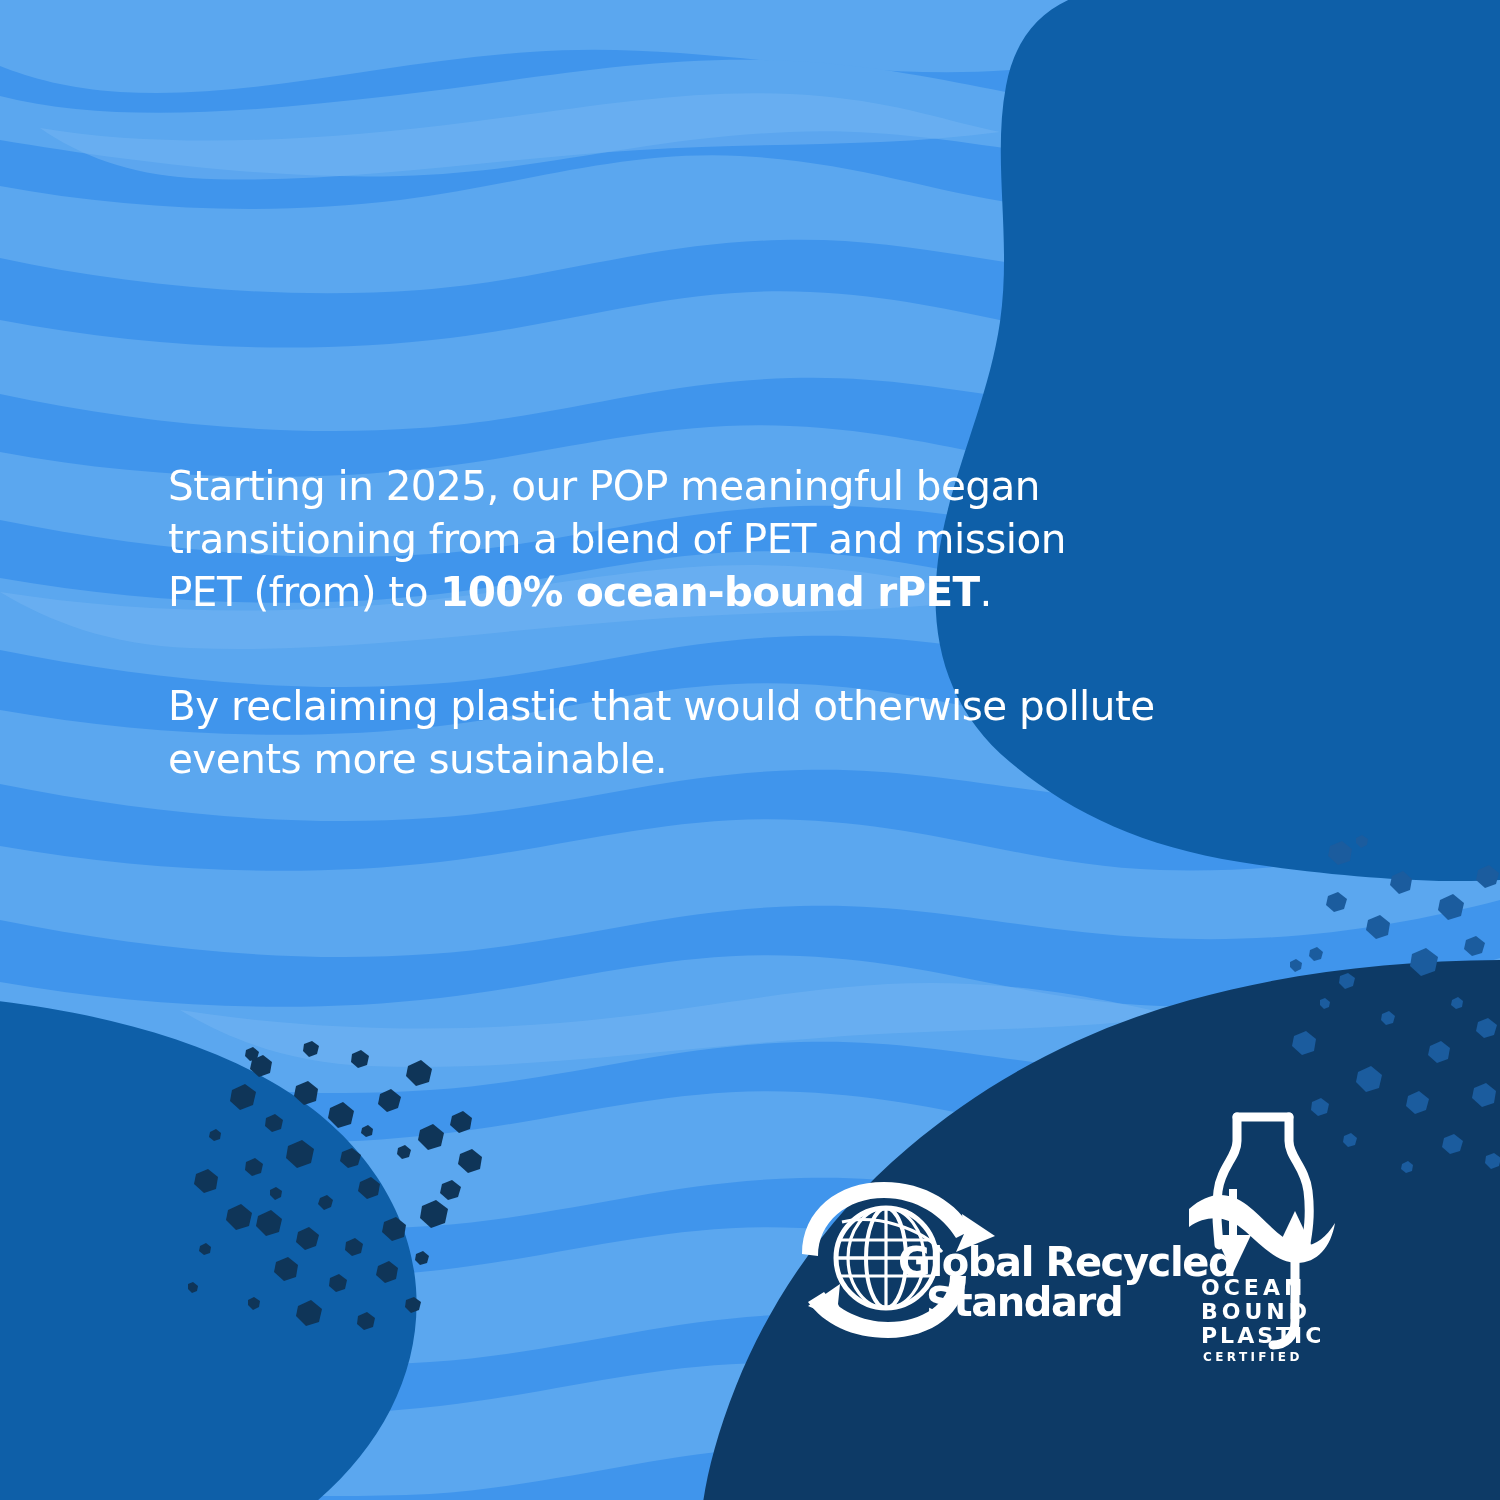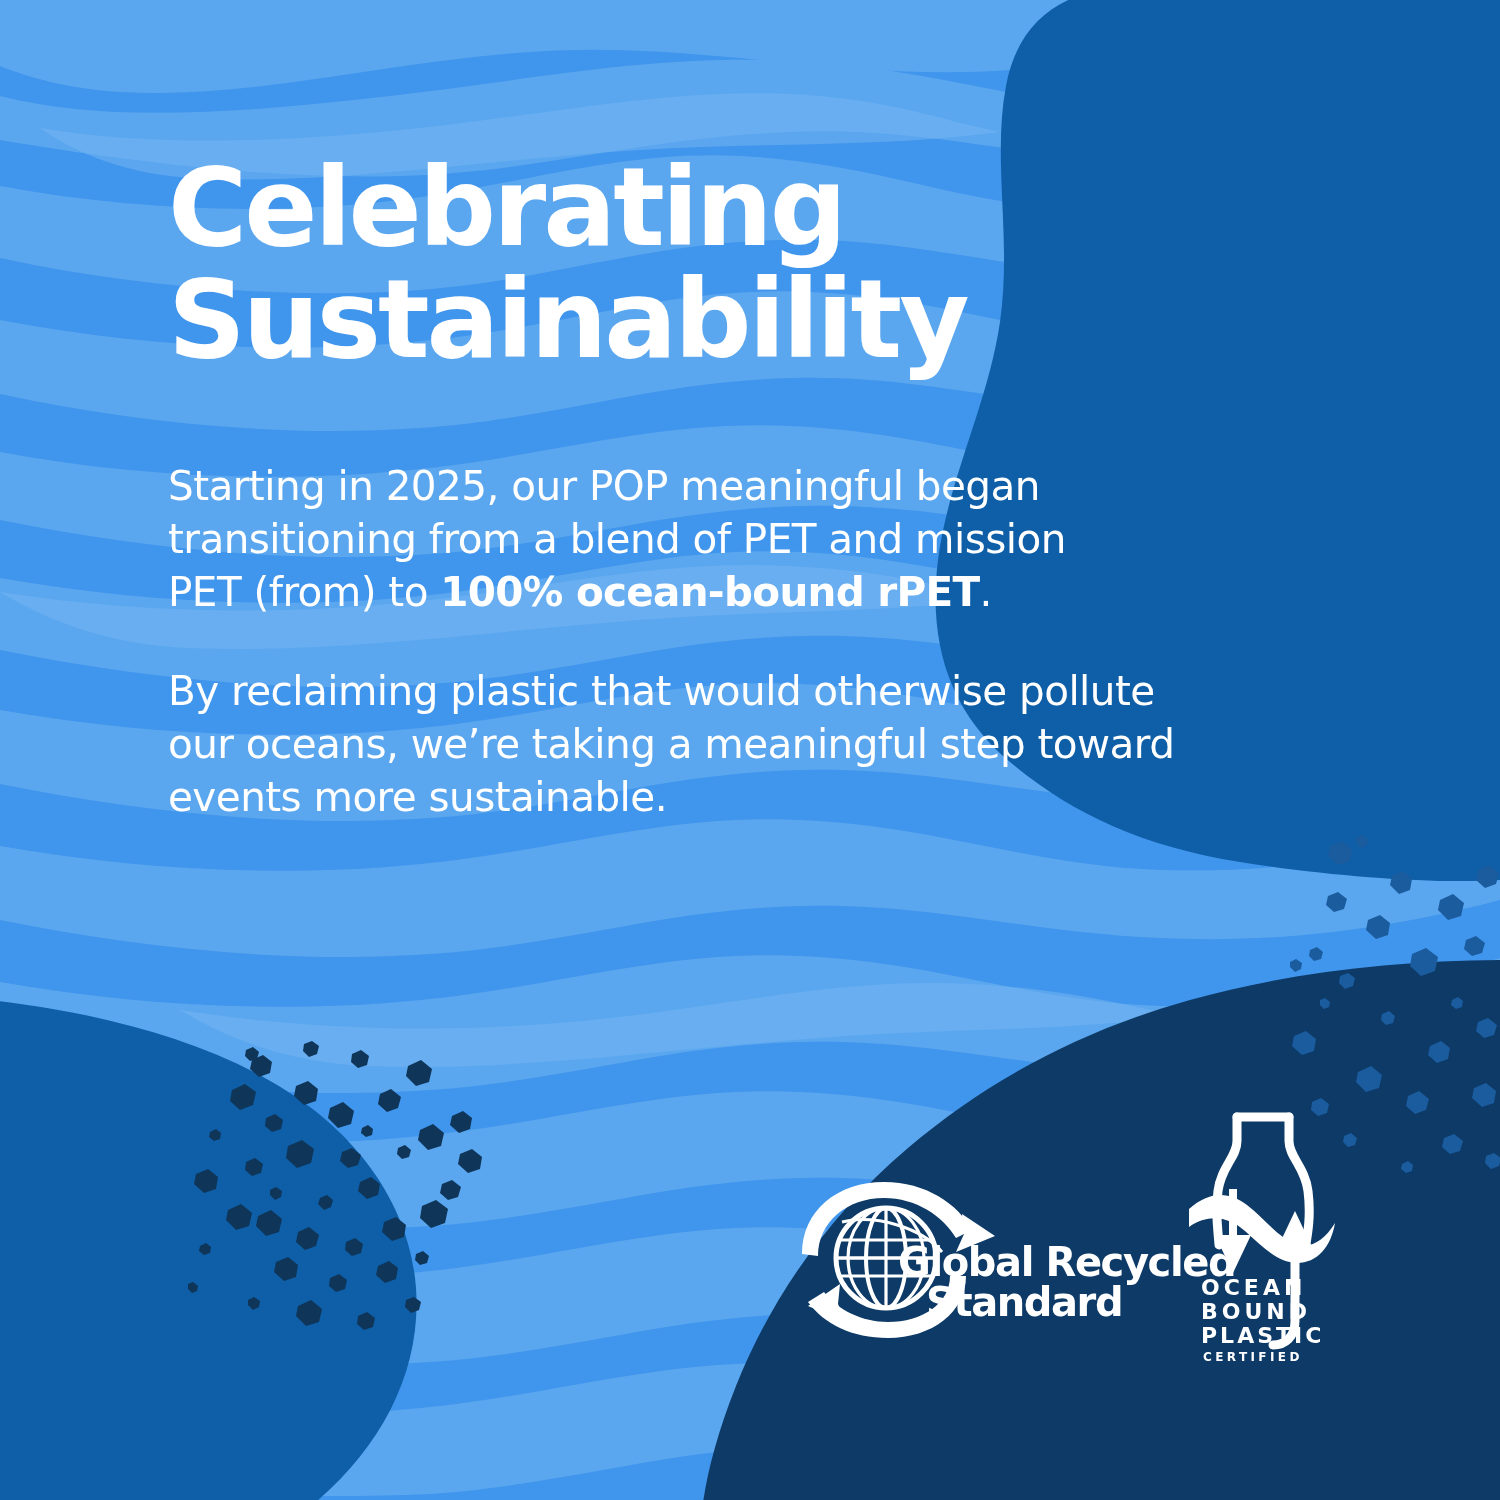--- a/index.html
+++ b/index.html
@@ -45,21 +45,21 @@
     left:168px; top:460px;
     width:1180px;
     color:#ffffff;
     font-family:"DejaVu Sans", sans-serif;
     font-weight:400;
     font-size:40.5px;
     line-height:53px;
     letter-spacing:-0.55px;
   }
   .para{ display:block; }
-  .para + .para{ margin-top:46px; }
+  .para + .para{ margin-top:61px; }
   .para .ln{ display:block; white-space:nowrap; }
   .para b{ font-weight:700; letter-spacing:-0.7px; }
 
   
   .logo-row{
     position:absolute;
     left:780px; top:1105px;
     width:560px; height:270px;
   }
   .grs-logo{
@@ -252,36 +252,31 @@
         <path d="M1444,1138 l10,-4 9,7 -3,10 -10,3 -8,-7 z"></path>
         <path d="M1486,1156 l8,-3 7,5 -2,8 -8,3 -6,-6 z"></path>
         <path d="M1402,1164 l6,-3 5,4 -1,6 -6,2 -5,-4 z"></path>
         <path d="M1356,838 l6,-3 6,4 -1,6 -6,3 -5,-5 z"></path>
       </g>
     </g>
   </svg>
 
   <div id="content">
 
-    <h1 class="headline">
-      <span class="hl-line">Celebrating</span>
-      <span class="hl-line">Sustainability</span>
-    </h1>
 
     <div class="body-copy">
 
       <p class="para">
         <span class="ln"><span>Starting in 2025, our POP meaningful began</span></span>
         <span class="ln"><span>transitioning from a blend of PET and mission</span></span>
         <span class="ln"><span>PET (from) to </span><b>100% ocean-bound rPET</b><span>.</span></span>
       </p>
 
       <p class="para">
         <span class="ln">By reclaiming plastic that would otherwise pollute</span>
-        <span class="ln">our oceans, we’re taking a meaningful step toward</span>
         <span class="ln">events more sustainable.</span>
       </p>
 
     </div>
 
     <div class="logo-row">
 
       <div class="grs-logo">
         <svg viewBox="0 0 340 165" aria-hidden="true">
           <g>

